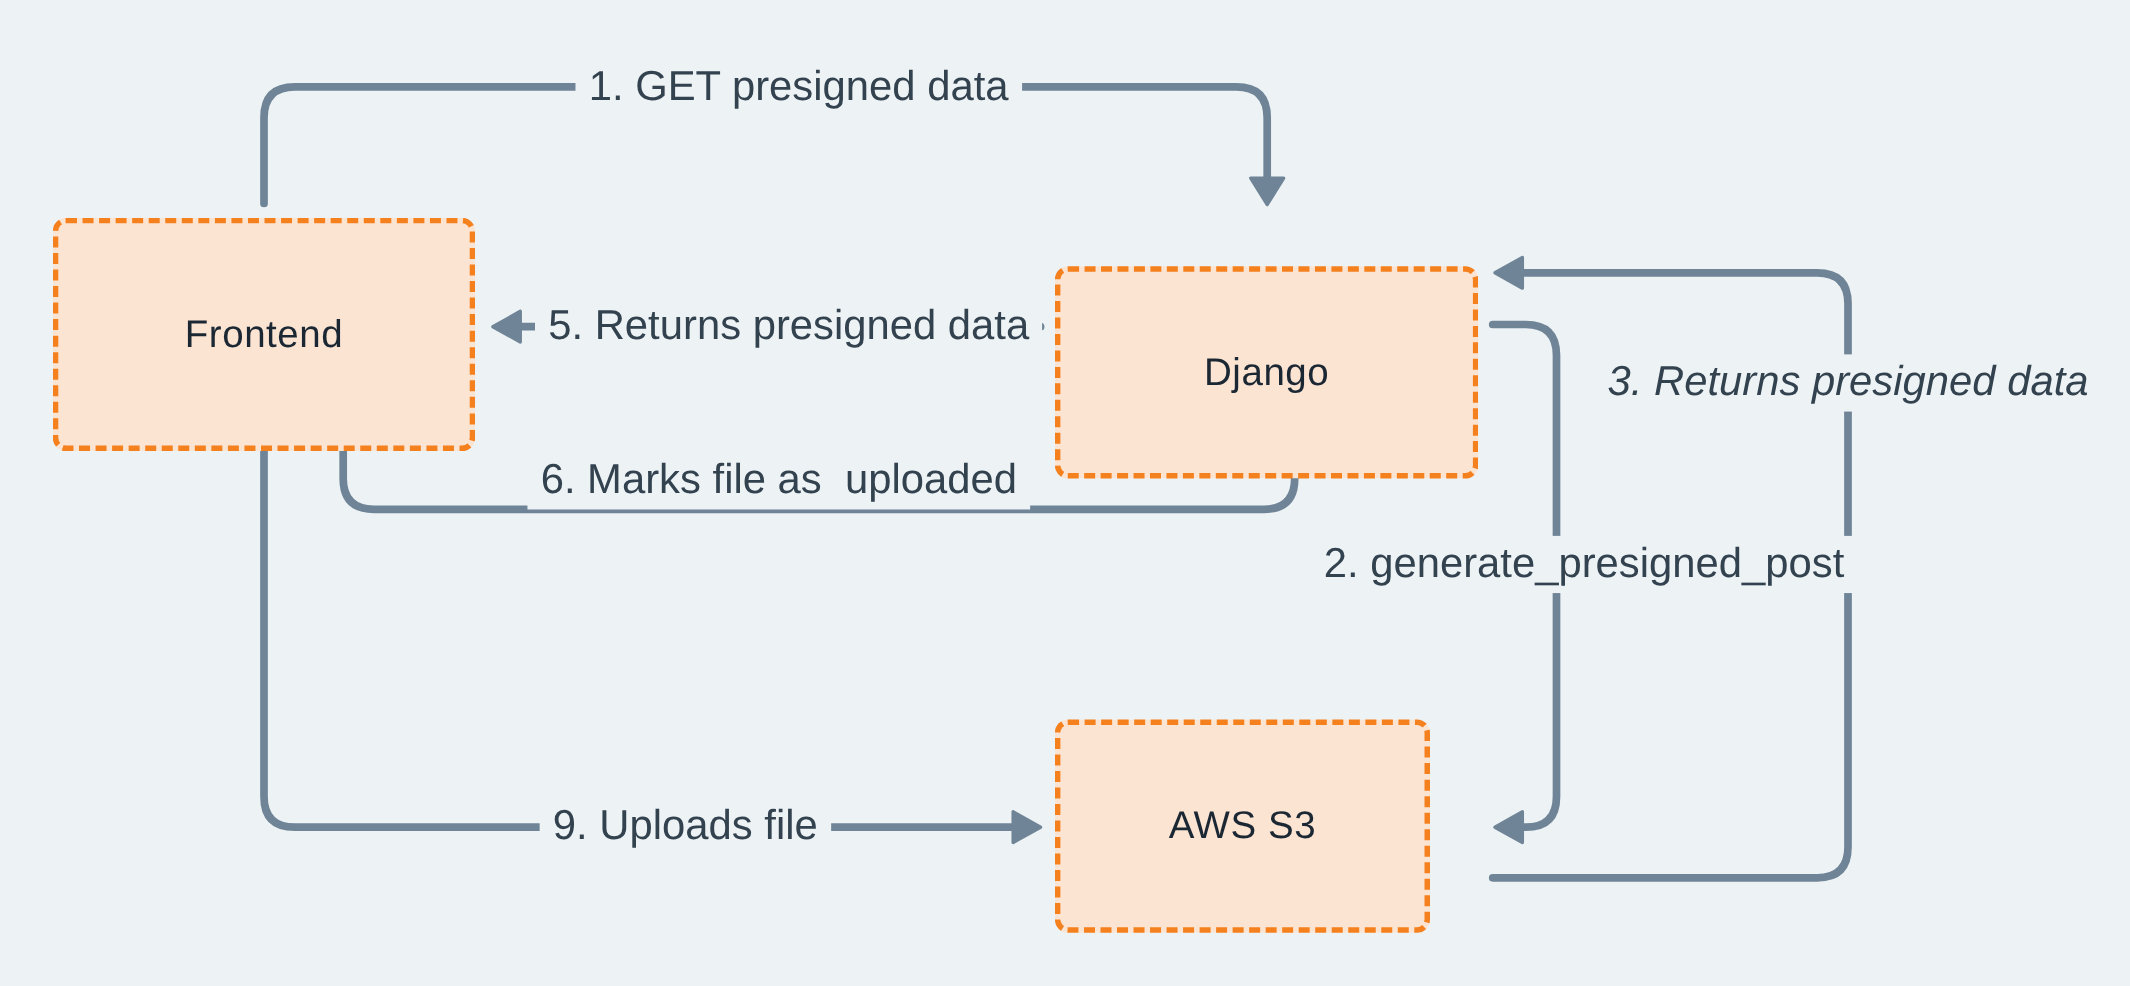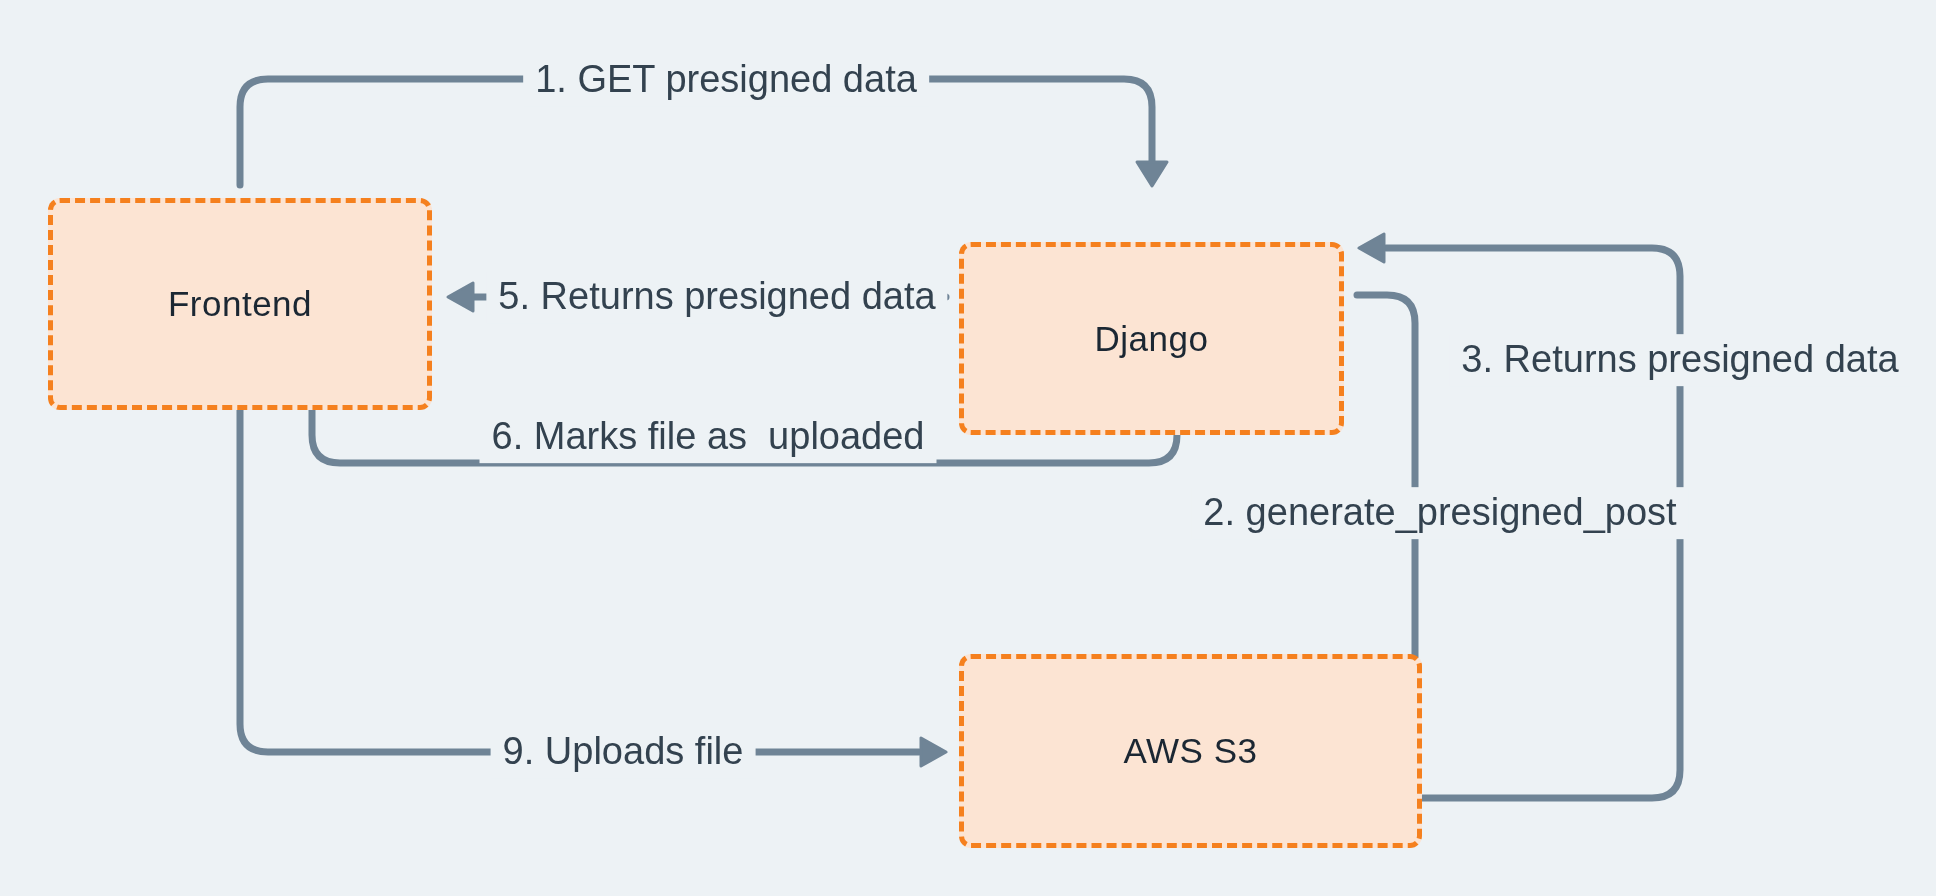--- a/index.html
+++ b/index.html
@@ -24,34 +24,34 @@
     background:var(--node-fill);
     border:5px dashed var(--node-border);
     border-radius:12px;
     display:flex;align-items:center;justify-content:center;
     font-size:35px;
     color:var(--node-text);
     letter-spacing:0.5px;
   }
   .node-frontend{left:48px;top:198px;width:384px;height:212px;}
   .node-django{left:959px;top:198px;width:385px;height:193px;margin-top:44px;}
-  .node-aws{left:959px;top:654px;width:463px;height:194px;}
+  .node-aws{left:959px;top:654px;width:341px;height:194px;}
   .edge-label{
     position:absolute;
     transform:translate(-50%,-50%);
     background:var(--background);
     color:var(--label-text);
     font-size:38px;
     line-height:1.15;
     padding:4px 12px;
     white-space:pre;
   }
   .edge-label-1{left:726px;top:80px;}
   .edge-label-2{left:1440px;top:513px;}
-  .edge-label-3{left:1680px;top:360px;}
+  .edge-label-3{left:1680px;top:348px;font-style:italic;}
   .edge-label-4{left:717px;top:297px;}
   .edge-label-5{left:623px;top:752px;}
   .edge-label-6{left:708px;top:437px;}
   svg .flow{
     fill:none;
     stroke:var(--arrow);
     stroke-width:7;
     stroke-linecap:round;
     stroke-linejoin:round;
   }

